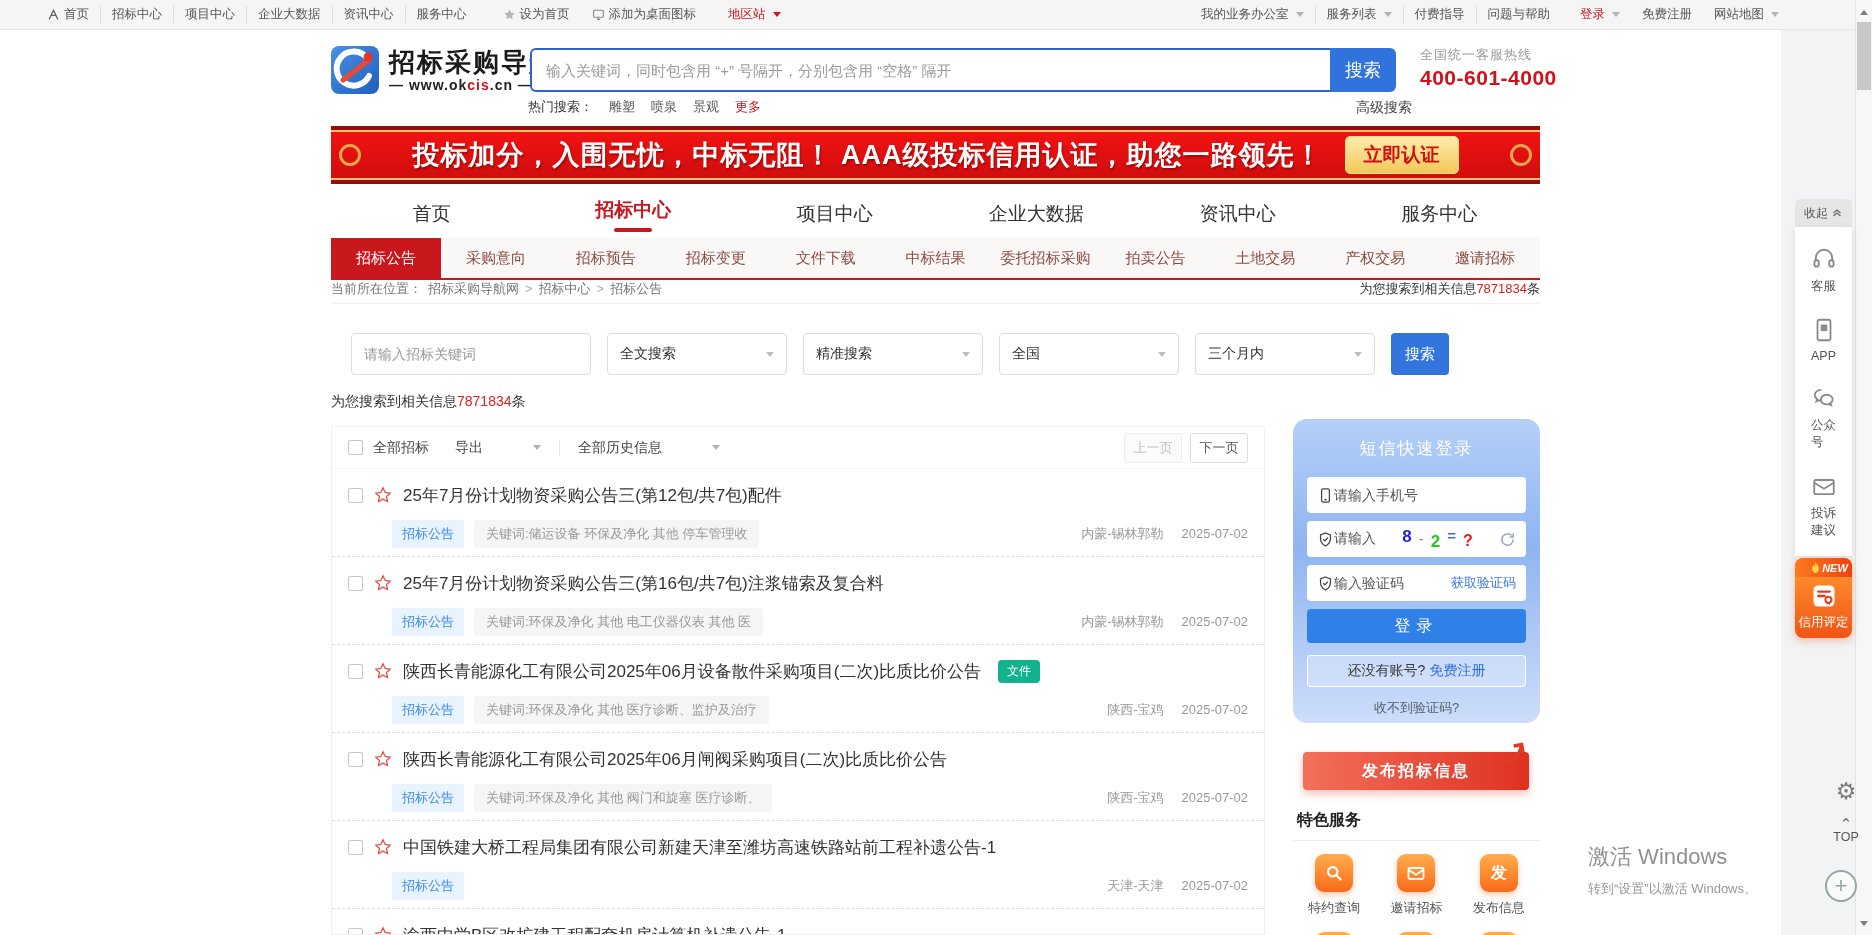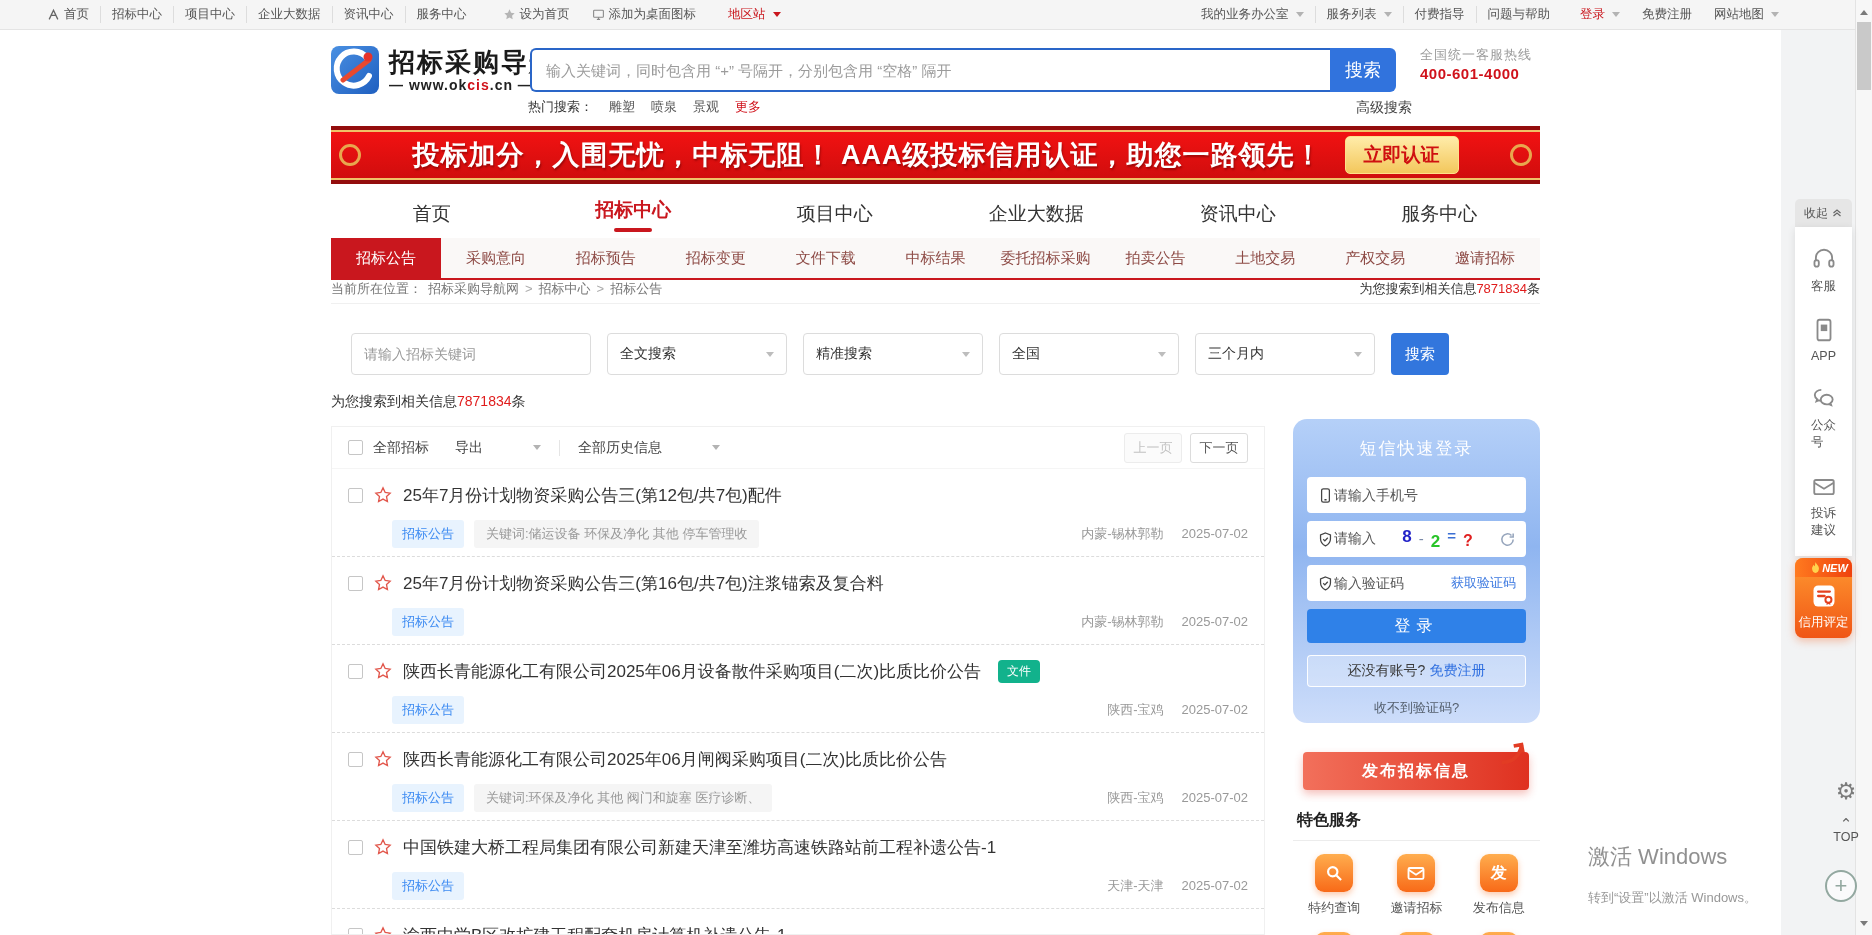--- a/index.html
+++ b/index.html
@@ -36,21 +36,21 @@
   .logo-icon { width:48px; height:48px; border-radius:8px; background:linear-gradient(135deg,#4a90e2,#1f5fc0); position:relative; overflow:hidden; }
   .logo-title { font-size:26px; font-weight:bold; color:#1a1a1a; letter-spacing:2px; line-height:30px; }
   .logo-domain { font-size:14px; font-weight:bold; color:#222; letter-spacing:1px; }
   .logo-domain .red-part { color:#d0121b; }
   .searchbox { left:530px; top:48px; width:866px; height:44px; display:flex; }
   .search-input { flex:1; height:44px; border:2px solid #2a66c8; border-right:none; border-radius:6px 0 0 6px; padding:0 14px; font-size:15px; color:#333; outline:none; background:#fff; }
   .search-input::placeholder { color:#9b9b9b; }
   .search-btn { width:66px; height:44px; background:#3173dd; color:#fff; font-size:18px; border:none; border-radius:0 6px 6px 0; cursor:pointer; }
   .hotline { left:1420px; top:46px; line-height:1.35; }
   .hotline-label { font-size:13px; color:#9a9a9a; letter-spacing:1px; }
-  .hotline-num { font-size:15px; font-weight:bold; color:#d0121b; letter-spacing:.5px; }
+  .hotline-num { font-size:21px; font-weight:bold; color:#d0121b; letter-spacing:.5px; }
   .hotrow { left:528px; top:98px; display:flex; align-items:center; gap:16px; font-size:13px; color:#333; }
   .hot-item { color:#555; cursor:pointer; }
   .hot-more { color:#d0121b; cursor:pointer; }
   .advanced { left:1356px; top:99px; font-size:14px; color:#444; cursor:pointer; }
 
   
   .banner { left:331px; top:126px; width:1209px; height:58px;
     background:linear-gradient(180deg,#f31212,#cf0d0d);
     border-top:4px solid #930d0d; border-bottom:4px solid #930d0d;
     box-shadow:inset 0 2px 0 #efc267, inset 0 -2px 0 #efc267;
@@ -160,21 +160,21 @@
   .credit-label { text-align:center; color:#fff; font-size:12.5px; }
 
   
   .gear-btn { left:1833px; top:778px; width:26px; height:26px; font-size:23px; color:#7b7b7b; cursor:pointer; line-height:26px; text-align:center; }
   .top-btn { left:1826px; top:818px; width:40px; text-align:center; cursor:pointer; color:#555; }
   .top-chev { font-size:15px; line-height:12px; color:#666; }
   .top-label { font-size:12.5px; }
   .plus-btn { left:1825px; top:870px; width:32px; height:32px; border-radius:50%; border:2px solid #93a8a0; color:#93a8a0; font-size:22px; line-height:28px; text-align:center; cursor:pointer; background:rgba(255,255,255,.6); }
   .watermark { left:1588px; top:842px; color:rgba(125,125,125,.85); pointer-events:none; }
   .wm1 { font-size:22px; }
-  .wm2 { font-size:13px; margin-top:17px; color:rgba(125,125,125,.8); }
+  .wm2 { font-size:13px; margin-top:8px; color:rgba(125,125,125,.8); }
 </style>
 </head>
 <body>
 
 <div class="topbar">
   <div class="tb-group">
     <span class="tb-item divided">
       <svg class="tb-icon" viewBox="0 0 24 24" fill="none" stroke="#666" stroke-width="2.4">
           <path d="M4 21 12 4l8 17M8.5 13.5h7"></path>
         </svg>
@@ -397,37 +397,39 @@
   <div class="list-item">
     <div class="li-row1">
       <span class="cb"></span>
       <svg class="li-star" viewBox="0 0 24 24" fill="none" stroke="#e2574c" stroke-width="1.8">
           <polygon points="12,2.5 14.9,8.6 21.5,9.5 16.7,14.1 17.9,20.7 12,17.5 6.1,20.7 7.3,14.1 2.5,9.5 9.1,8.6"></polygon>
         </svg>
       <span class="li-title">25年7月份计划物资采购公告三(第16包/共7包)注浆锚索及复合料</span>
     </div>
     <div class="li-row2">
       <span class="li-tag">招标公告</span>
+      <span class="li-kw">关键词:环保及净化 其他 电工仪器仪表 其他 医</span>
       <span class="li-spacer"></span>
       <span class="li-region">内蒙-锡林郭勒</span>
       <span class="li-date">2025-07-02</span>
     </div>
   </div>
 
   <div class="list-item">
     <div class="li-row1">
       <span class="cb"></span>
       <svg class="li-star" viewBox="0 0 24 24" fill="none" stroke="#e2574c" stroke-width="1.8">
           <polygon points="12,2.5 14.9,8.6 21.5,9.5 16.7,14.1 17.9,20.7 12,17.5 6.1,20.7 7.3,14.1 2.5,9.5 9.1,8.6"></polygon>
         </svg>
       <span class="li-title">陕西长青能源化工有限公司2025年06月设备散件采购项目(二次)比质比价公告</span>
       <span class="file-badge">文件</span>
     </div>
     <div class="li-row2">
       <span class="li-tag">招标公告</span>
+      <span class="li-kw">关键词:环保及净化 其他 医疗诊断、监护及治疗</span>
       <span class="li-spacer"></span>
       <span class="li-region">陕西-宝鸡</span>
       <span class="li-date">2025-07-02</span>
     </div>
   </div>
 
   <div class="list-item">
     <div class="li-row1">
       <span class="cb"></span>
       <svg class="li-star" viewBox="0 0 24 24" fill="none" stroke="#e2574c" stroke-width="1.8">

